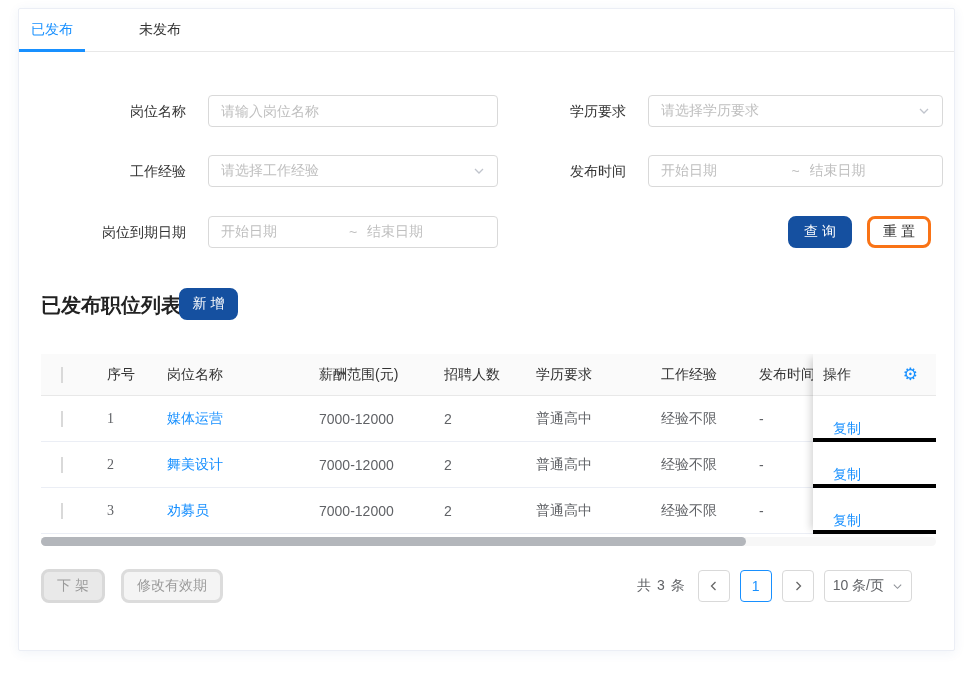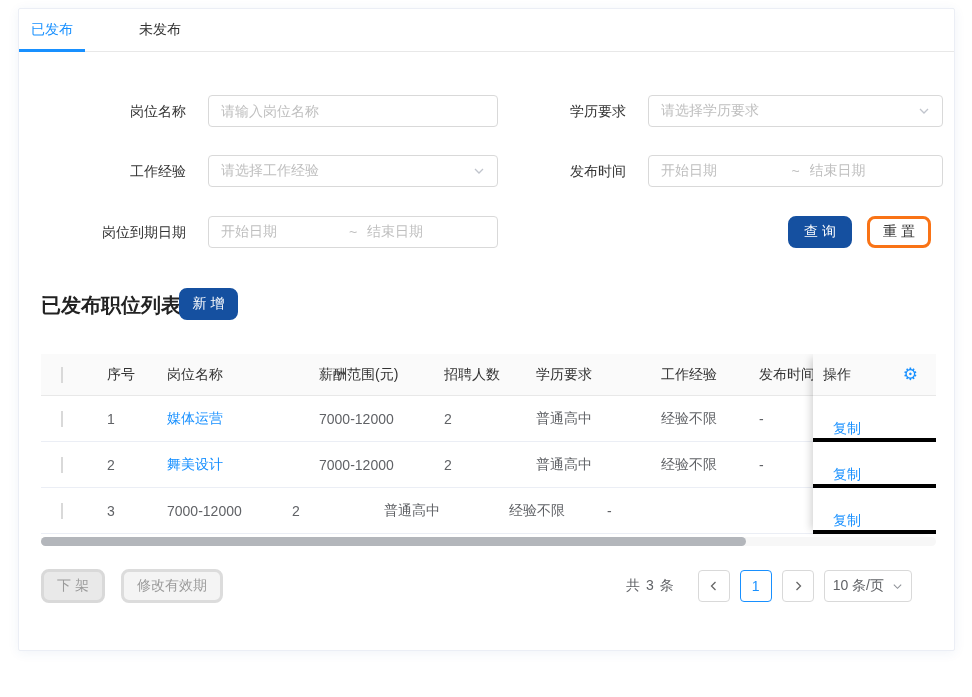--- a/index.html
+++ b/index.html
@@ -106,21 +106,21 @@
     width: 895px; height: 194px;
     overflow: hidden;
   }
   .t-inner { position: absolute; left: 0; top: 0; width: 852px; }
   .t-row { display: flex; align-items: center; height: 46px; border-bottom: 1px solid #ebeef5; background: #fff; }
   .t-row.head { height: 42px; background: #fafafa; border-bottom: 1px solid #e8e8e8; color: #333; }
   .t-head-bg { position: absolute; left: 0; top: 0; width: 895px; height: 42px; background: #fafafa; border-bottom: 1px solid #e8e8e8; }
   .cell { padding-left: 16px; white-space: nowrap; overflow: hidden; color: #606266; }
   .t-row.head .cell { color: #333; }
   .c0 { width: 50px; padding-left: 20px; }
-  .c1 { width: 60px; }
+  .c1 { width: 60px; font-family: Liberation Serif, serif; }
   .c2 { width: 152px; }
   .c3 { width: 125px; }
   .c4 { width: 92px; }
   .c5 { width: 125px; }
   .c6 { width: 98px; }
   .c7 { width: 150px; }
   .link { color: #1890ff; cursor: pointer; text-decoration: none; }
   .checkbox {
     width: 16px; height: 16px;
     border: 1px solid #d9d9d9;
@@ -160,21 +160,21 @@
   }
   
   .btn.disabled-dark { background: #e9e9e9; border-color: #d9d9d9; color: #9b9b9b; cursor: not-allowed; }
   .btn.disabled-light { background: #f4f4f4; border-color: #dcdcdc; color: #9b9b9b; cursor: not-allowed; }
   .pagination {
     position: absolute;
     right: 42px; top: 561px;
     display: flex; align-items: center; gap: 10px;
     color: #606266;
   }
-  .pg-total { margin-right: 13px; letter-spacing: 1px; }
+  .pg-total { margin-right: 2px; letter-spacing: 1px; }
   .pg-btn {
     width: 32px; height: 32px;
     border: 1px solid #d9d9d9; border-radius: 4px;
     background: #fff;
     display: flex; align-items: center; justify-content: center;
     cursor: pointer; color: #666;
   }
   .pg-btn.current { border-color: #1890ff; color: #1890ff; }
   .pg-size {
     height: 32px; min-width: 78px;
@@ -277,20 +277,21 @@
         <div class="cell c3">7000-12000</div>
         <div class="cell c4">2</div>
         <div class="cell c5">普通高中</div>
         <div class="cell c6">经验不限</div>
         <div class="cell c7">-</div>
       </div>
 
       <div class="t-row">
         <div class="cell c0"><span class="checkbox"></span></div>
         <div class="cell c1">3</div>
+        <div class="cell c2"><span class="link">劝募员</span></div>
         <div class="cell c3">7000-12000</div>
         <div class="cell c4">2</div>
         <div class="cell c5">普通高中</div>
         <div class="cell c6">经验不限</div>
         <div class="cell c7">-</div>
       </div>
     </div>
 
     <div class="fixed-col">
       <div class="fc-head">

